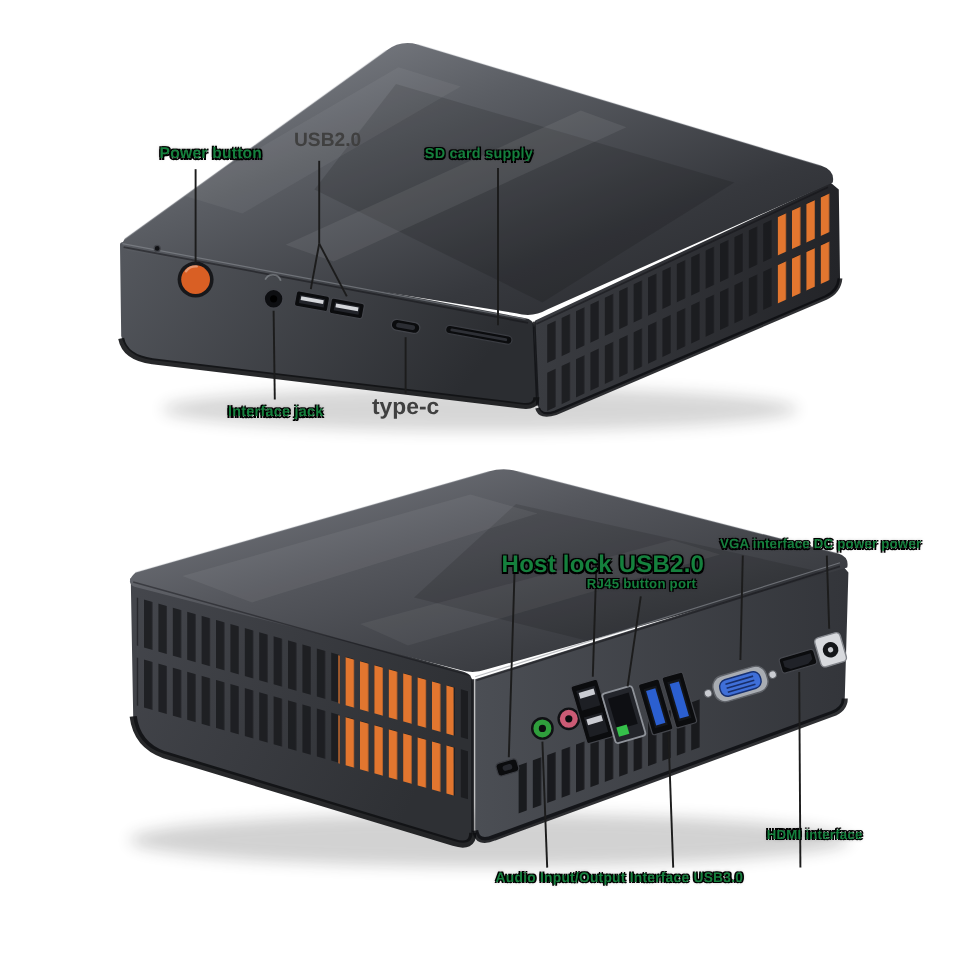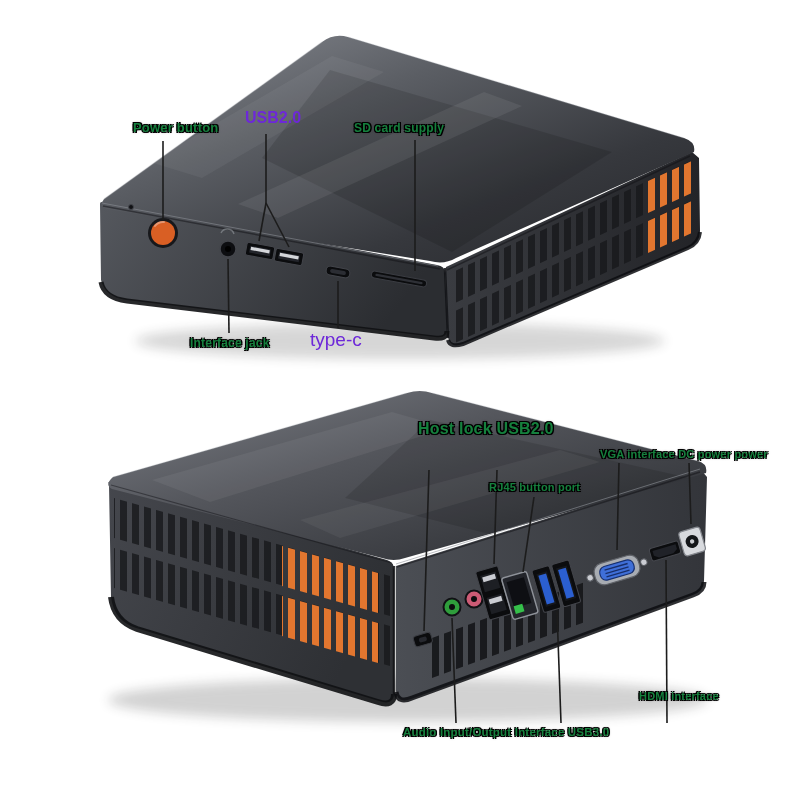--- a/index.html
+++ b/index.html
@@ -4,21 +4,21 @@
 <style>
   * { margin:0; padding:0; box-sizing:border-box; }
   html,body { width:800px; height:800px; background:#ffffff; font-family:"Liberation Sans",sans-serif; }
   .stage { position:relative; width:800px; height:800px; background:#ffffff; overflow:hidden; }
   .stage svg { position:absolute; left:0; top:0; }
   .label { position:absolute; white-space:nowrap; font-weight:bold; color:#15803d; z-index:5; }
   .label.outlined {
     text-shadow:-1.2px -1.2px 0 #000, 1.2px -1.2px 0 #000, -1.2px 1.2px 0 #000, 1.2px 1.2px 0 #000, 0 0 3px rgba(0,0,0,.6);
     letter-spacing:.2px;
   }
-  .label.dark { color:#6d28d9; text-shadow:none; }
+  .label.dark { color:#404040; text-shadow:none; }
 </style>
 </head>
 <body>
 
 <div class="stage">
 
 <svg width="800" height="800" viewBox="0 0 800 800">
   <defs>
     <linearGradient id="gTopA" x1="0" y1="0" x2="1" y2="1">
       <stop offset="0" stop-color="#8a8d94"></stop>
@@ -258,20 +258,20 @@
     <line x1="456" y1="723" x2="452" y2="618"></line>
     <line x1="561" y1="723" x2="557" y2="611"></line>
     <line x1="667" y1="723" x2="666" y2="560"></line>
   </g>
 </svg>
 
 <div class="label outlined" style="left:133px;top:120px;font-size:13px">Power button</div>
 <div class="label dark" style="left:245px;top:109px;font-size:16px">USB2.0</div>
 <div class="label outlined" style="left:354px;top:121px;font-size:12px">SD card supply</div>
 <div class="label outlined" style="left:190px;top:336px;font-size:12px">Interface jack</div>
-<div class="label dark" style="left:310px;top:329px;font-size:19px;font-weight:400">type-c</div>
-<div class="label outlined" style="left:418px;top:420px;font-size:16px">Host lock USB2.0</div>
+<div class="label dark" style="left:310px;top:329px;font-size:19px;font-weight:700">type-c</div>
+<div class="label outlined" style="left:418px;top:460px;font-size:20px">Host lock USB2.0</div>
 <div class="label outlined" style="left:489px;top:481px;font-size:11px">RJ45 button port</div>
 <div class="label outlined" style="left:600px;top:448px;font-size:11px">VGA interface DC power power</div>
-<div class="label outlined" style="left:403px;top:726px;font-size:11.5px">Audio Input/Output Interface USB3.0</div>
+<div class="label outlined" style="left:413px;top:726px;font-size:11.5px">Audio Input/Output Interface USB3.0</div>
 <div class="label outlined" style="left:639px;top:690px;font-size:11px">HDMI interface</div>
 
 </div>
 
 </body></html>

